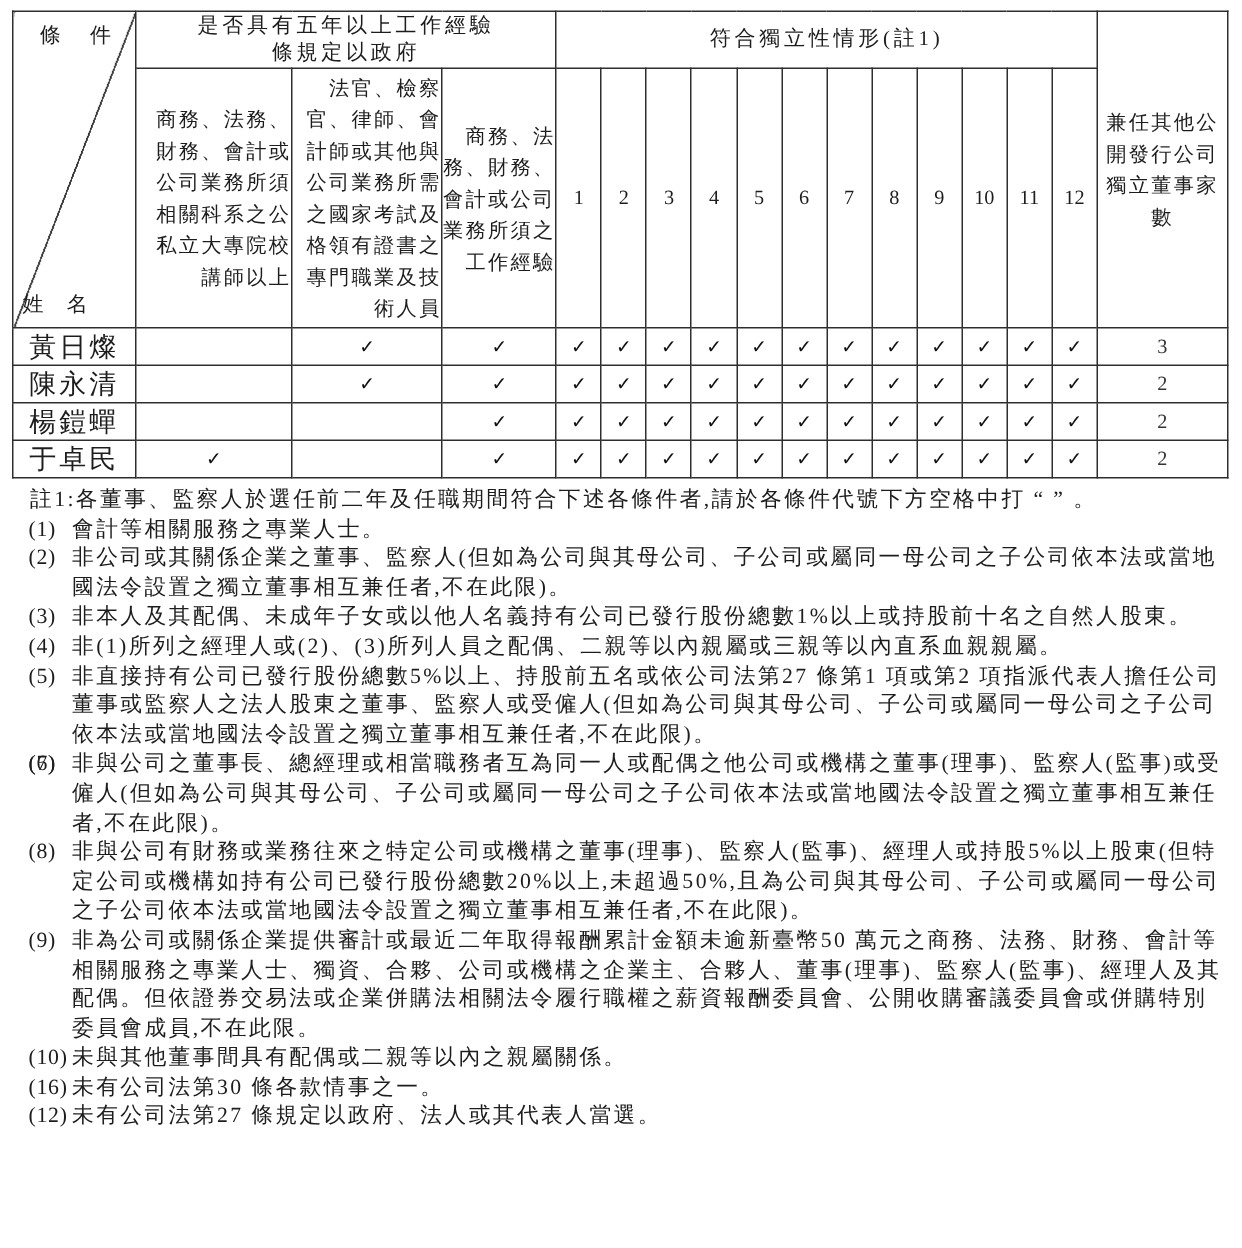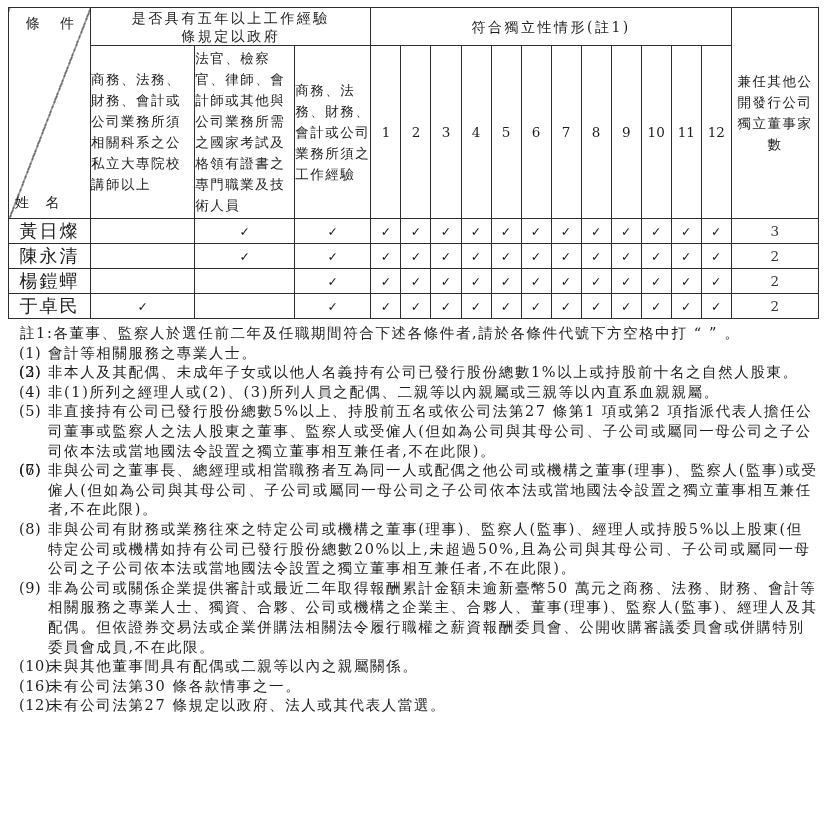--- a/index.html
+++ b/index.html
@@ -2,21 +2,21 @@
 <html><head>
 <meta charset="utf-8">
 <style>
   html,body{margin:0;padding:0;background:#ffffff;}
   body{
     width:828px;height:832px;
     font-family:"DejaVu Serif","Liberation Serif",serif;
     color:#1d1d1d;
     -webkit-font-smoothing:antialiased;
   }
-  .page{padding:7px 8px 0 8px;}
+  .page{padding:7px 8px 0 8px;font-family:Liberation Serif, serif;}
 
   
   table.grid{
     border-collapse:collapse;
     table-layout:fixed;
     width:811px;
   }
   table.grid td{
     border:1px solid #2e2e2e;
     padding:0;
@@ -40,21 +40,21 @@
   .group-head{
     height:37px;
     text-align:center;
     font-size:14px;
     letter-spacing:2.5px;
     line-height:18px;
     white-space:pre-line;
   }
   .qual-head{
     height:172px;
-    text-align:left;
+    text-align:right;
     font-size:13.5px;
     letter-spacing:1.5px;
     line-height:21px;
     padding:2px 3px;
   }
   .num-head{
     text-align:center;
     font-size:13.5px;
   }
   .last-head{
@@ -227,21 +227,21 @@
           <td class="check-cell">✓</td>
           <td class="count-cell">2</td>
         </tr>
       </tbody>
   </table>
 
   <div class="notes">
     <div class="note-intro">註1:各董事、監察人於選任前二年及任職期間符合下述各條件者,請於各條件代號下方空格中打 “ ” 。</div>
     <div id="note-items">
         <div class="note-item"><span class="note-num">(1)</span><span class="note-text">會計等相關服務之專業人士。</span></div>
-        <div class="note-item"><span class="note-num">(2)</span></div>
+        <div class="note-item"><span class="note-num">(2)</span><span class="note-text">非公司或其關係企業之董事、監察人(但如為公司與其母公司、子公司或屬同一母公司之子公司依本法或當地國法令設置之獨立董事相互兼任者,不在此限)。</span></div>
         <div class="note-item"><span class="note-num">(3)</span><span class="note-text">非本人及其配偶、未成年子女或以他人名義持有公司已發行股份總數1%以上或持股前十名之自然人股東。</span></div>
         <div class="note-item"><span class="note-num">(4)</span><span class="note-text">非(1)所列之經理人或(2)、(3)所列人員之配偶、二親等以內親屬或三親等以內直系血親親屬。</span></div>
         <div class="note-item"><span class="note-num">(5)</span><span class="note-text">非直接持有公司已發行股份總數5%以上、持股前五名或依公司法第27 條第1 項或第2 項指派代表人擔任公司董事或監察人之法人股東之董事、監察人或受僱人(但如為公司與其母公司、子公司或屬同一母公司之子公司依本法或當地國法令設置之獨立董事相互兼任者,不在此限)。</span></div>
         <div class="note-item"><span class="note-num">(6)</span></div>
         <div class="note-item"><span class="note-num">(7)</span><span class="note-text">非與公司之董事長、總經理或相當職務者互為同一人或配偶之他公司或機構之董事(理事)、監察人(監事)或受僱人(但如為公司與其母公司、子公司或屬同一母公司之子公司依本法或當地國法令設置之獨立董事相互兼任者,不在此限)。</span></div>
         <div class="note-item"><span class="note-num">(8)</span><span class="note-text">非與公司有財務或業務往來之特定公司或機構之董事(理事)、監察人(監事)、經理人或持股5%以上股東(但特定公司或機構如持有公司已發行股份總數20%以上,未超過50%,且為公司與其母公司、子公司或屬同一母公司之子公司依本法或當地國法令設置之獨立董事相互兼任者,不在此限)。</span></div>
         <div class="note-item"><span class="note-num">(9)</span><span class="note-text">非為公司或關係企業提供審計或最近二年取得報酬累計金額未逾新臺幣50 萬元之商務、法務、財務、會計等相關服務之專業人士、獨資、合夥、公司或機構之企業主、合夥人、董事(理事)、監察人(監事)、經理人及其配偶。但依證券交易法或企業併購法相關法令履行職權之薪資報酬委員會、公開收購審議委員會或併購特別委員會成員,不在此限。</span></div>
         <div class="note-item"><span class="note-num">(10)</span><span class="note-text">未與其他董事間具有配偶或二親等以內之親屬關係。</span></div>
         <div class="note-item"><span class="note-num">(16)</span><span class="note-text">未有公司法第30 條各款情事之一。</span></div>
         <div class="note-item"><span class="note-num">(12)</span><span class="note-text">未有公司法第27 條規定以政府、法人或其代表人當選。</span></div>

